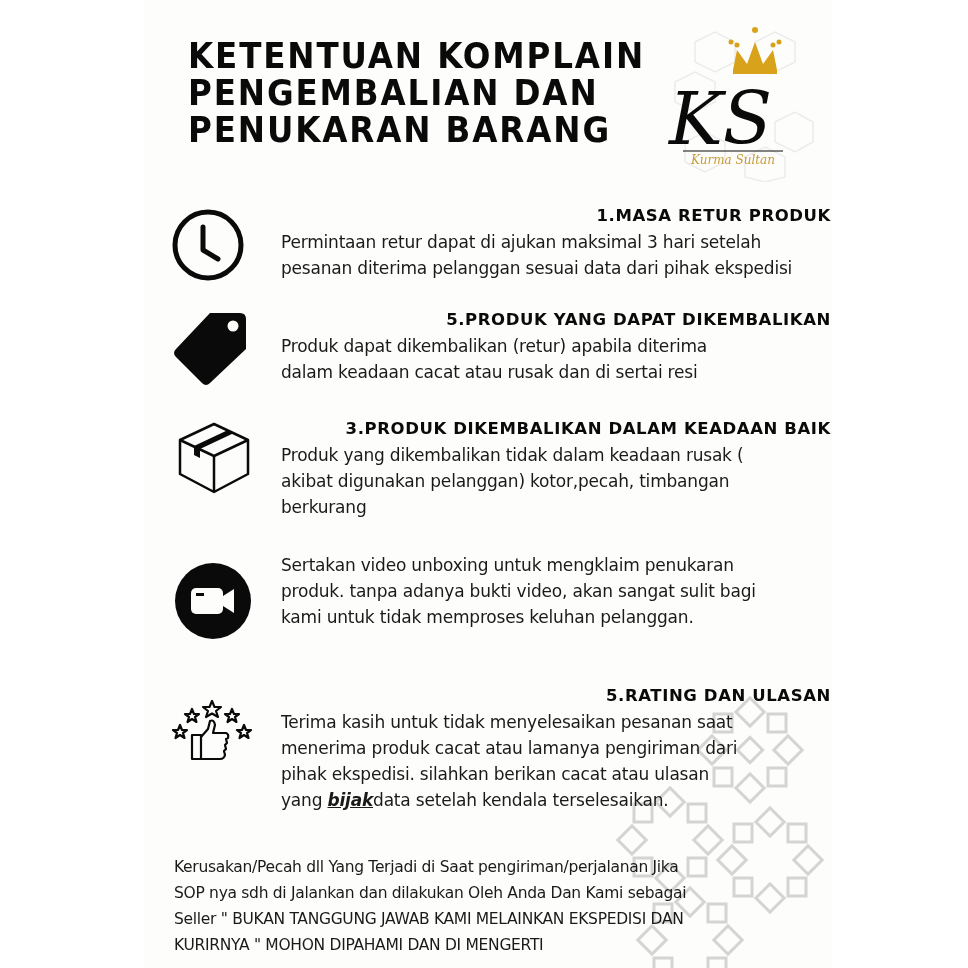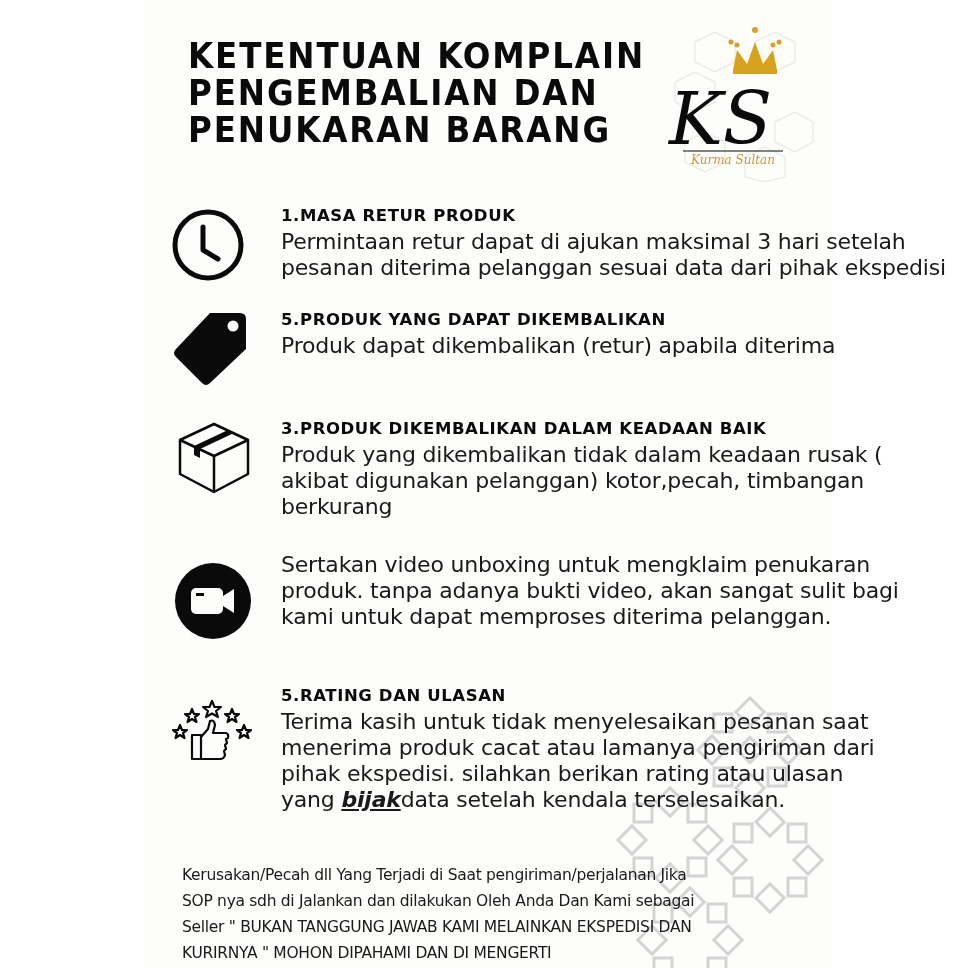--- a/index.html
+++ b/index.html
@@ -19,30 +19,31 @@
   }
   .title span { display:block; }
   .logo { position:absolute; left:655px; top:12px; width:160px; height:170px; }
   .item { position:absolute; left:170px; width:660px; }
   .item .icon { position:absolute; left:0; width:86px; height:86px; }
   .item .text { position:absolute; left:111px; top:0; width:550px; }
   .item h2 {
     margin:0; font-family:"DejaVu Sans", sans-serif; font-weight:bold;
     font-size:16.5px; line-height:22px; letter-spacing:0.6px; color:#0a0a0a;
     white-space:nowrap;
+    text-align:right;
   }
   .item p {
     margin:2px 0 0 0; font-family:"DejaVu Sans", sans-serif;
-    font-size:22px; line-height:26px; color:#1a1a1a;
+    font-size:17px; line-height:26px; color:#1a1a1a;
     letter-spacing:-0.2px;
   }
   .item p span.line { display:block; white-space:nowrap; }
   .u { font-weight:bold; font-style:italic; text-decoration:underline; }
   .footer {
-    position:absolute; left:174px; top:854px; width:640px; margin:8px;
+    position:absolute; left:174px; top:854px; width:640px; margin:0;
     font-family:"DejaVu Sans", sans-serif; font-size:15.5px; line-height:26px;
     color:#1a1a1a; letter-spacing:-0.3px;
   }
   .footer span { display:block; white-space:nowrap; }
   .ornament { position:absolute; left:590px; top:680px; width:250px; height:290px; pointer-events:none; }
 </style>
 </head>
 <body>
 
 <div class="panel"></div>
@@ -143,20 +144,21 @@
   <div class="icon" style="top:0;left:4px;">
     <svg width="76" height="76" viewBox="0 0 76 76">
       <path d="M36,4 L66,4 Q72,4 72,10 L72,40 L36,74 Q32,78 28,74 L2,48 Q-2,44 2,40 Z" fill="#0a0a0a"></path>
       <circle cx="59" cy="17" r="5.5" fill="#fdfdfb"></circle>
     </svg>
   </div>
   <div class="text">
     <h2>5.PRODUK YANG DAPAT DIKEMBALIKAN</h2>
     <p>
       <span class="line">Produk dapat dikembalikan (retur) apabila diterima</span>
+      <span class="line">dalam keadaan cacat atau rusak dan di sertai resi</span>
     </p>
   </div>
 </div>
 
 <div class="item" style="top:418px;">
   <div class="icon" style="top:0;left:6px;">
     <svg width="76" height="76" viewBox="0 0 76 76">
       <g fill="none" stroke="#0a0a0a" stroke-width="2.5" stroke-linejoin="round">
         <path d="M4,22 L38,6 L72,22 L72,56 L38,74 L4,56 Z"></path>
         <path d="M4,22 L38,38 L72,22"></path>
@@ -181,21 +183,21 @@
       <circle cx="39" cy="39" r="38" fill="#0a0a0a"></circle>
       <rect x="17" y="26" width="32" height="26" rx="5" fill="#fdfdfb"></rect>
       <path d="M49,34 L60,27 L60,51 L49,44 Z" fill="#fdfdfb"></path>
       <rect x="22" y="31" width="8" height="3" fill="#0a0a0a"></rect>
     </svg>
   </div>
   <div class="text">
     <p>
       <span class="line">Sertakan video unboxing untuk mengklaim penukaran</span>
       <span class="line">produk. tanpa adanya bukti video, akan sangat sulit bagi</span>
-      <span class="line">kami untuk dapat memproses diterima pelanggan.</span>
+      <span class="line">kami untuk tidak memproses keluhan pelanggan.</span>
     </p>
   </div>
 </div>
 
 <div class="item" style="top:685px;">
   <div class="icon" style="top:14px;left:2px;">
     <svg width="80" height="66" viewBox="0 0 80 66">
       <g fill="none" stroke="#0a0a0a" stroke-width="2.2" stroke-linejoin="round">
         <polygon points="40,2 42.5,8 49,8 44,12 46,18 40,14.5 34,18 36,12 31,8 37.5,8"></polygon>
         <polygon points="20,10 22,15 27,15 23,18 24.5,23 20,20 15.5,23 17,18 13,15 18,15"></polygon>
@@ -205,21 +207,21 @@
         <rect x="20" y="36" width="9" height="24"></rect>
         <path d="M29,38 L36,30 L38,22 Q42,20 43,26 L41,34 L54,34 Q57,35 56,39 L54,40 L55,44 L53,46 L54,50 L52,52 L53,56 Q52,60 48,60 L29,60"></path>
       </g>
     </svg>
   </div>
   <div class="text">
     <h2>5.RATING DAN ULASAN</h2>
     <p>
       <span class="line">Terima kasih untuk tidak menyelesaikan pesanan saat</span>
       <span class="line">menerima produk cacat atau lamanya pengiriman dari</span>
-      <span class="line">pihak ekspedisi. silahkan berikan rating atau ulasan</span>
+      <span class="line">pihak ekspedisi. silahkan berikan cacat atau ulasan</span>
       <span class="line"><span>yang </span><span class="u">bijak</span><span>data setelah kendala terselesaikan.</span></span>
     </p>
   </div>
 </div>
 
 <p class="footer">
   <span>Kerusakan/Pecah dll Yang Terjadi di Saat pengiriman/perjalanan Jika</span>
   <span>SOP nya sdh di Jalankan dan dilakukan Oleh Anda Dan Kami sebagai</span>
   <span>Seller " BUKAN TANGGUNG JAWAB KAMI MELAINKAN EKSPEDISI DAN</span>
   <span>KURIRNYA " MOHON DIPAHAMI DAN DI MENGERTI</span>

